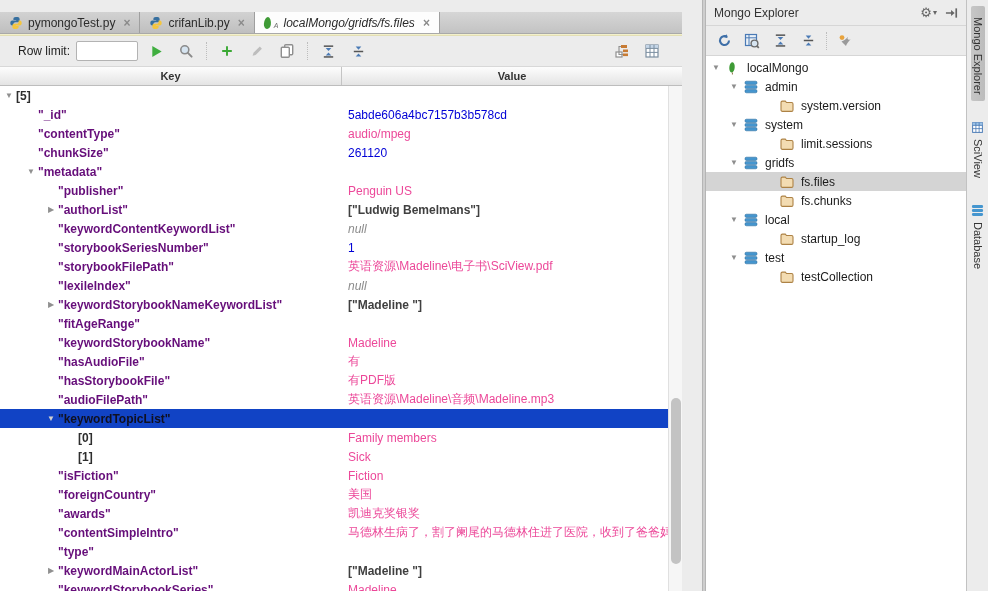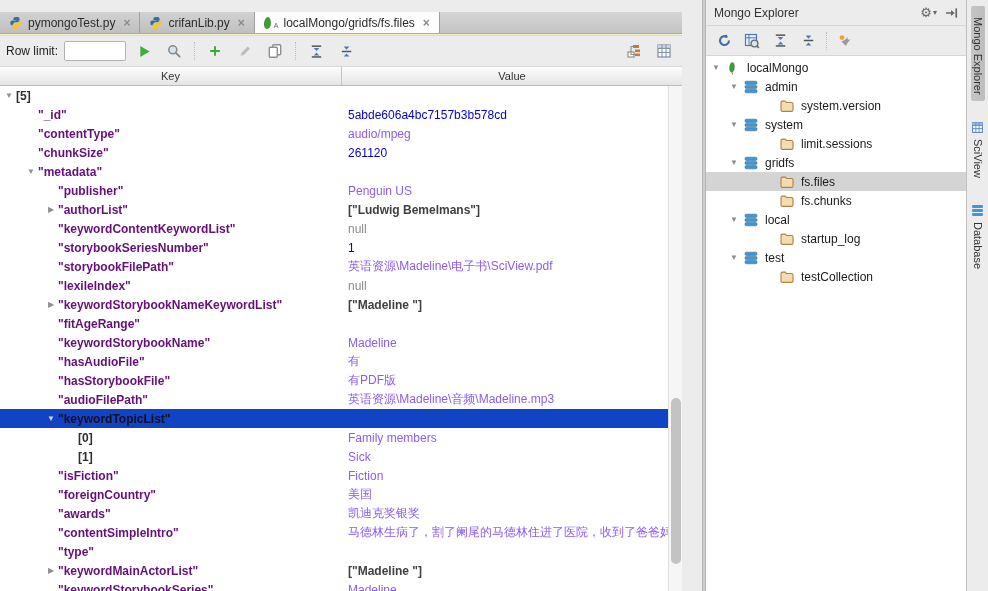--- a/index.html
+++ b/index.html
@@ -7,54 +7,54 @@
   .app { position:relative; width:988px; height:591px; background:#ececec; overflow:hidden;
          font-size:12px; color:#1a1a1a; cursor:default; }
 
   
   .editor { position:absolute; left:0; top:12px; width:682px; height:591px; background:#fff; }
 
   .tabbar { height:22px; background:linear-gradient(#d6d6d6,#c3c3c3); display:flex; align-items:stretch;
             border-bottom:1px solid #a9a9a9; }
   .tab { display:flex; align-items:center; gap:5px; padding:0 9px; border-right:1px solid #9f9f9f;
          background:linear-gradient(#d2d2d2,#bfbfbf); font-size:12px; color:#2b2b2b; }
-  .tab.active { background:#fdfdfd; }
+  .tab.active { background:#fdfdfd;font-style:italic; }
   .tab .close { color:#8a8a8a; font-size:12px; font-weight:bold; margin-left:3px; line-height:1; }
   .mongo-leaf { width:7px; height:12px; border-radius:50% 50% 50% 50%/60% 60% 40% 40%;
                 background:#3f9b36; transform:rotate(6deg); flex:none; }
   .badge-a { font-size:7px; color:#6e6e6e; margin-left:-2px; margin-top:6px; }
 
   .yellowline { height:2px; background:#f3f0cb; border-bottom:1px solid #e3dfb4; }
 
-  .toolbar { height:31px; background:#ececec; display:flex; align-items:center; padding:0 6px; gap:6px;
+  .toolbar { height:31px; background:#ececec; display:flex; align-items:center; padding:0 18px; gap:6px;
              border-bottom:1px solid #d8d8d8; }
   .toolbar label { color:#222; }
   .rowlimit-input { width:62px; height:20px; border:1px solid #b3b3b3; border-radius:2px; background:#fff;
                     font-size:12px; padding:0 3px; }
   .tbtn { width:24px; height:22px; display:flex; align-items:center; justify-content:center; flex:none; }
   .tsep { width:1px; height:18px; border-left:1px dotted #bdbdbd; margin:0 2px; flex:none; }
   .tspacer { flex:1; }
 
   .grid-header { height:19px; display:flex; background:linear-gradient(#fdfdfd,#e4e4e4);
                  border-bottom:1px solid #bdbdbd; font-size:11px; color:#333; }
-  .gh-cell { display:flex; align-items:center; justify-content:center; }
+  .gh-cell { display:flex; align-items:center; justify-content:center;font-weight:bold; }
   .gh-key { width:342px; border-right:1px solid #c4c4c4; }
   .gh-val { flex:1; }
 
   .grid-body { position:relative; height:515px; background:#fff; overflow:hidden; }
   .trow { height:19px; display:flex; align-items:center; white-space:nowrap; }
   .kcell { width:348px; flex:none; display:flex; align-items:center; overflow:hidden; }
   .vcell { width:340px; flex:none; overflow:hidden; }
   .lvl0 { padding-left:2px; } .lvl1 { padding-left:24px; } .lvl2 { padding-left:44px; } .lvl3 { padding-left:64px; }
   .arr { width:14px; flex:none; font-size:8px; color:#909090; text-align:center; }
   .key { font-weight:bold; color:#660e7a; }
   .key.index { color:#2e2e2e; }
-  .v-string { color:#8b5cf6; }
+  .v-string { color:#ec4899; }
   .v-number { color:#0000d6; }
-  .v-null { color:#8c8c8c; }
+  .v-null { color:#8c8c8c; font-style:italic; }
   .v-array { color:#404040; font-weight:bold; }
   .trow.selected { background:#1143c5; }
   .trow.selected .key { color:#101020; }
   .trow.selected .arr { color:#d0d0d0; }
 
   .vscroll { position:absolute; right:0; top:0; width:14px; height:100%; background:#f6f6f6;
              border-left:1px solid #e0e0e0; }
   .vthumb { position:absolute; left:2px; width:10px; border-radius:5px; background:#c3c3c3; }
 
   

